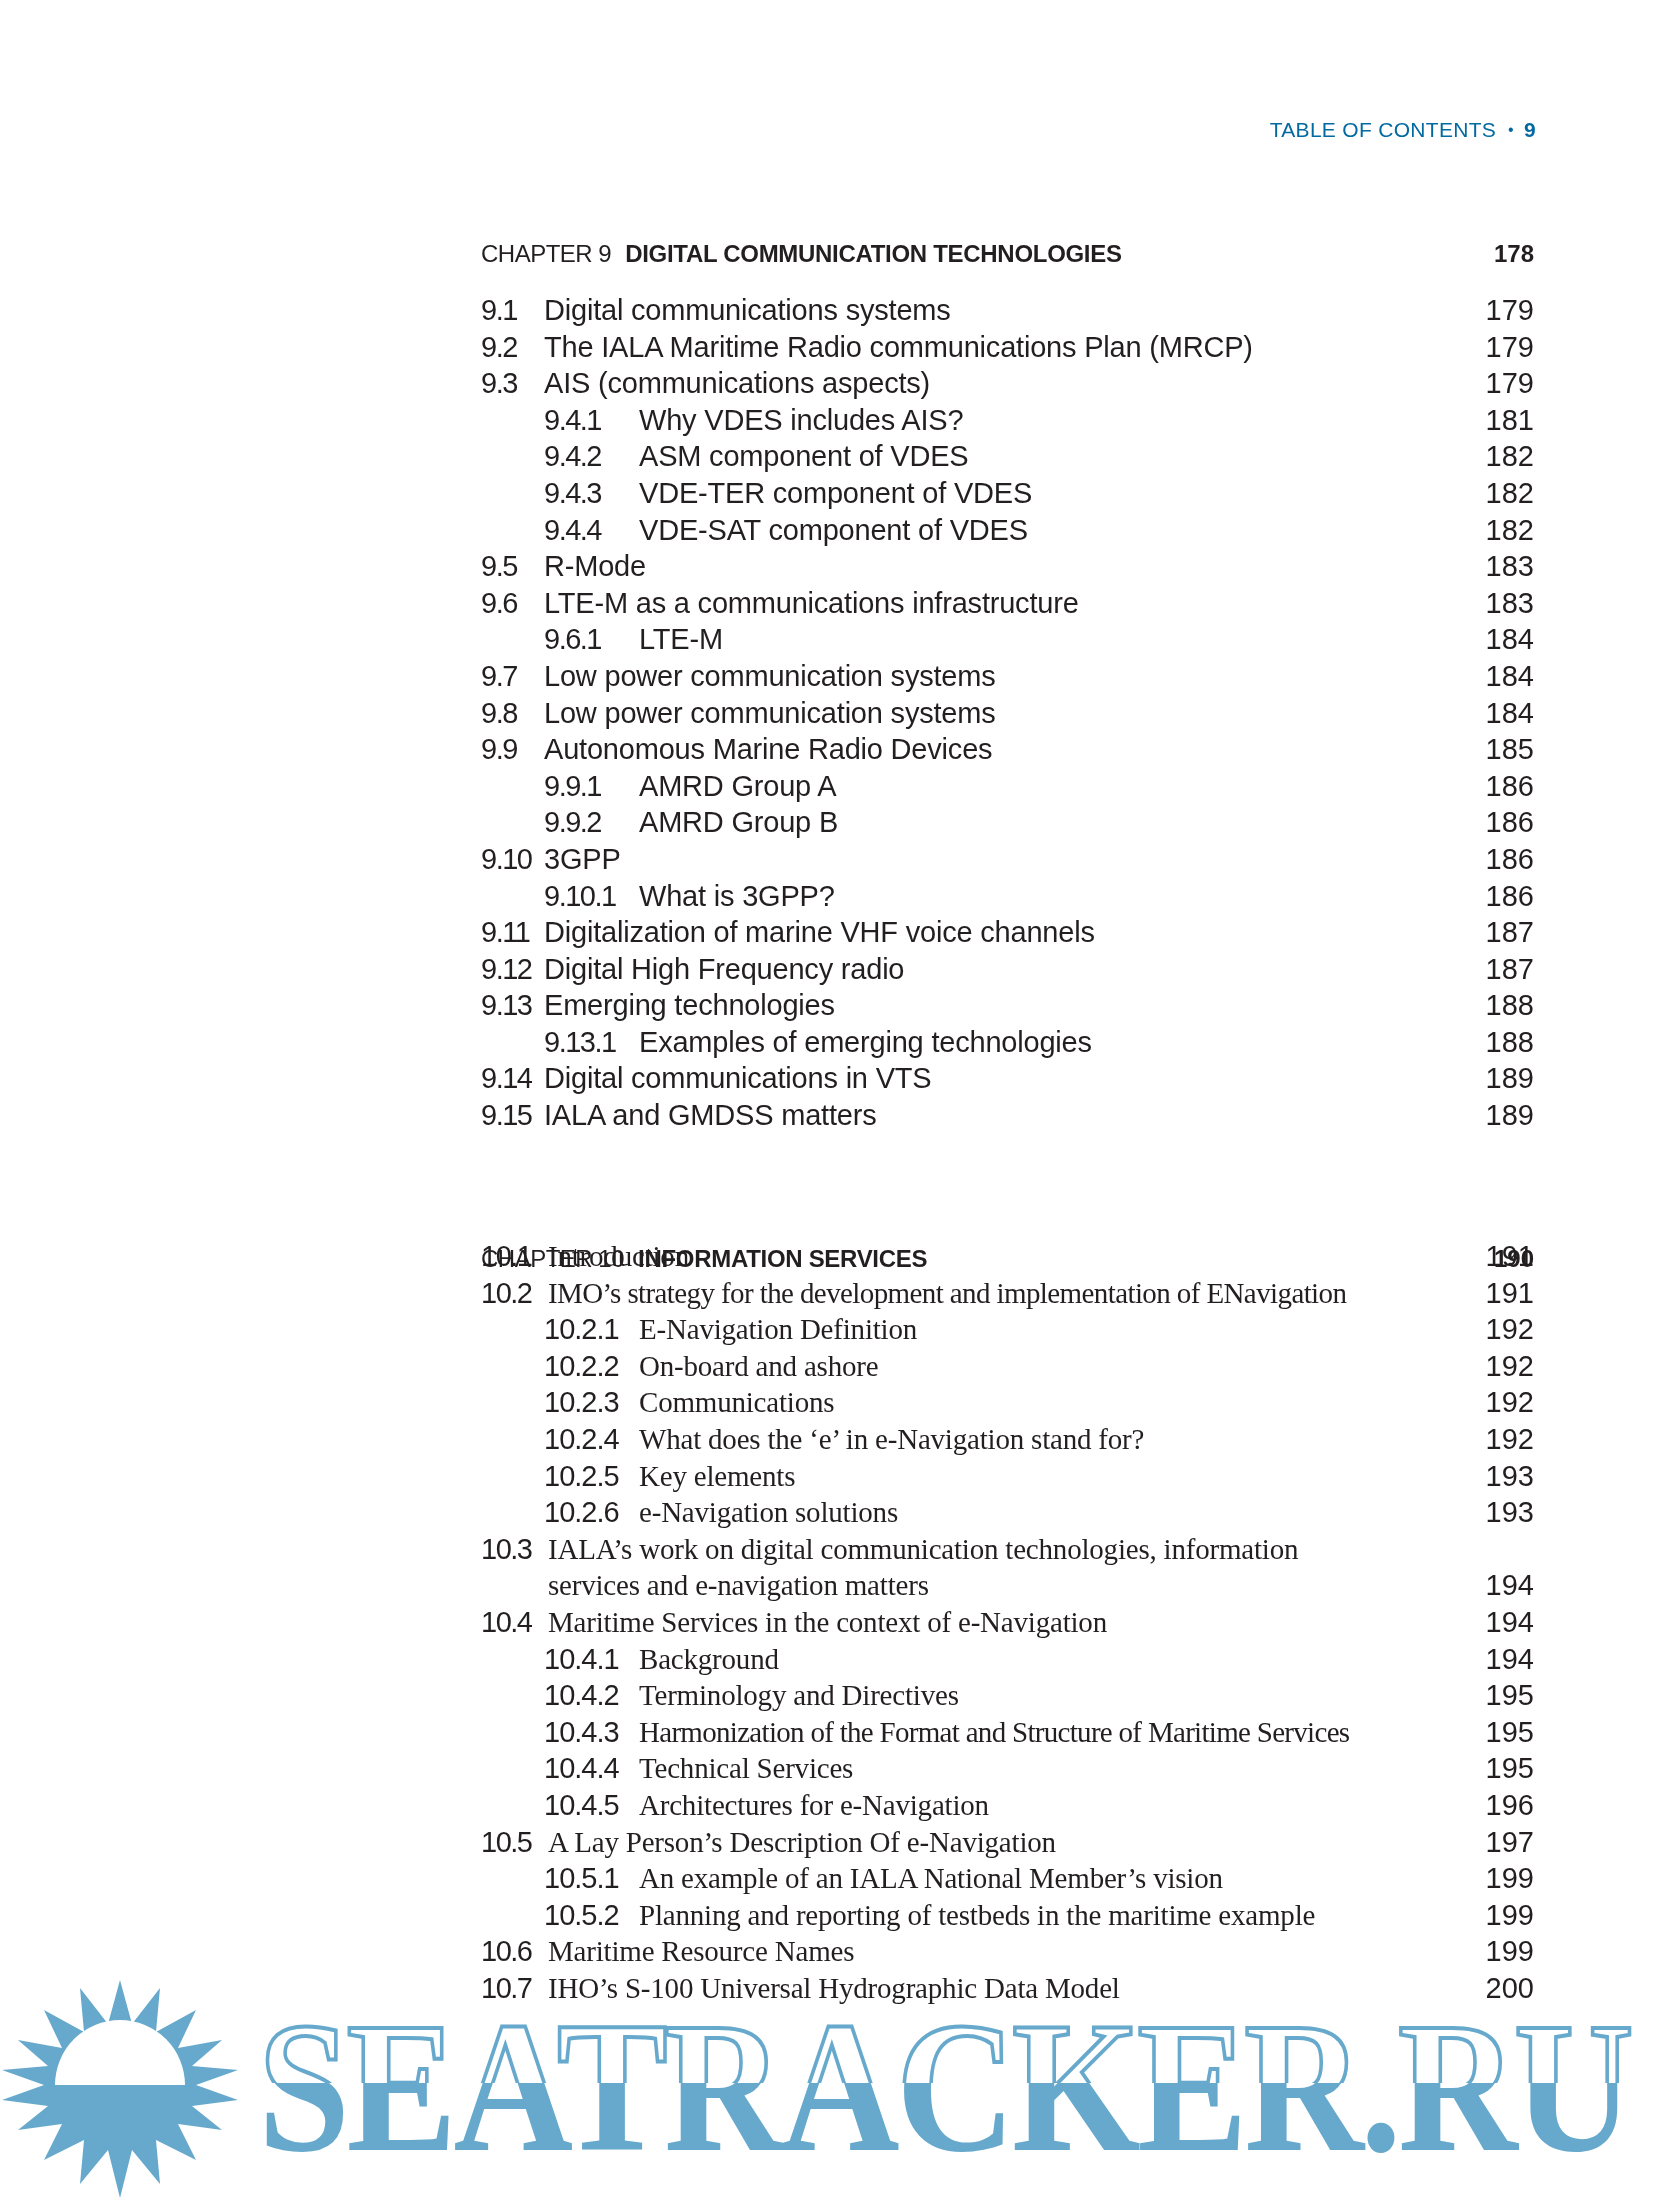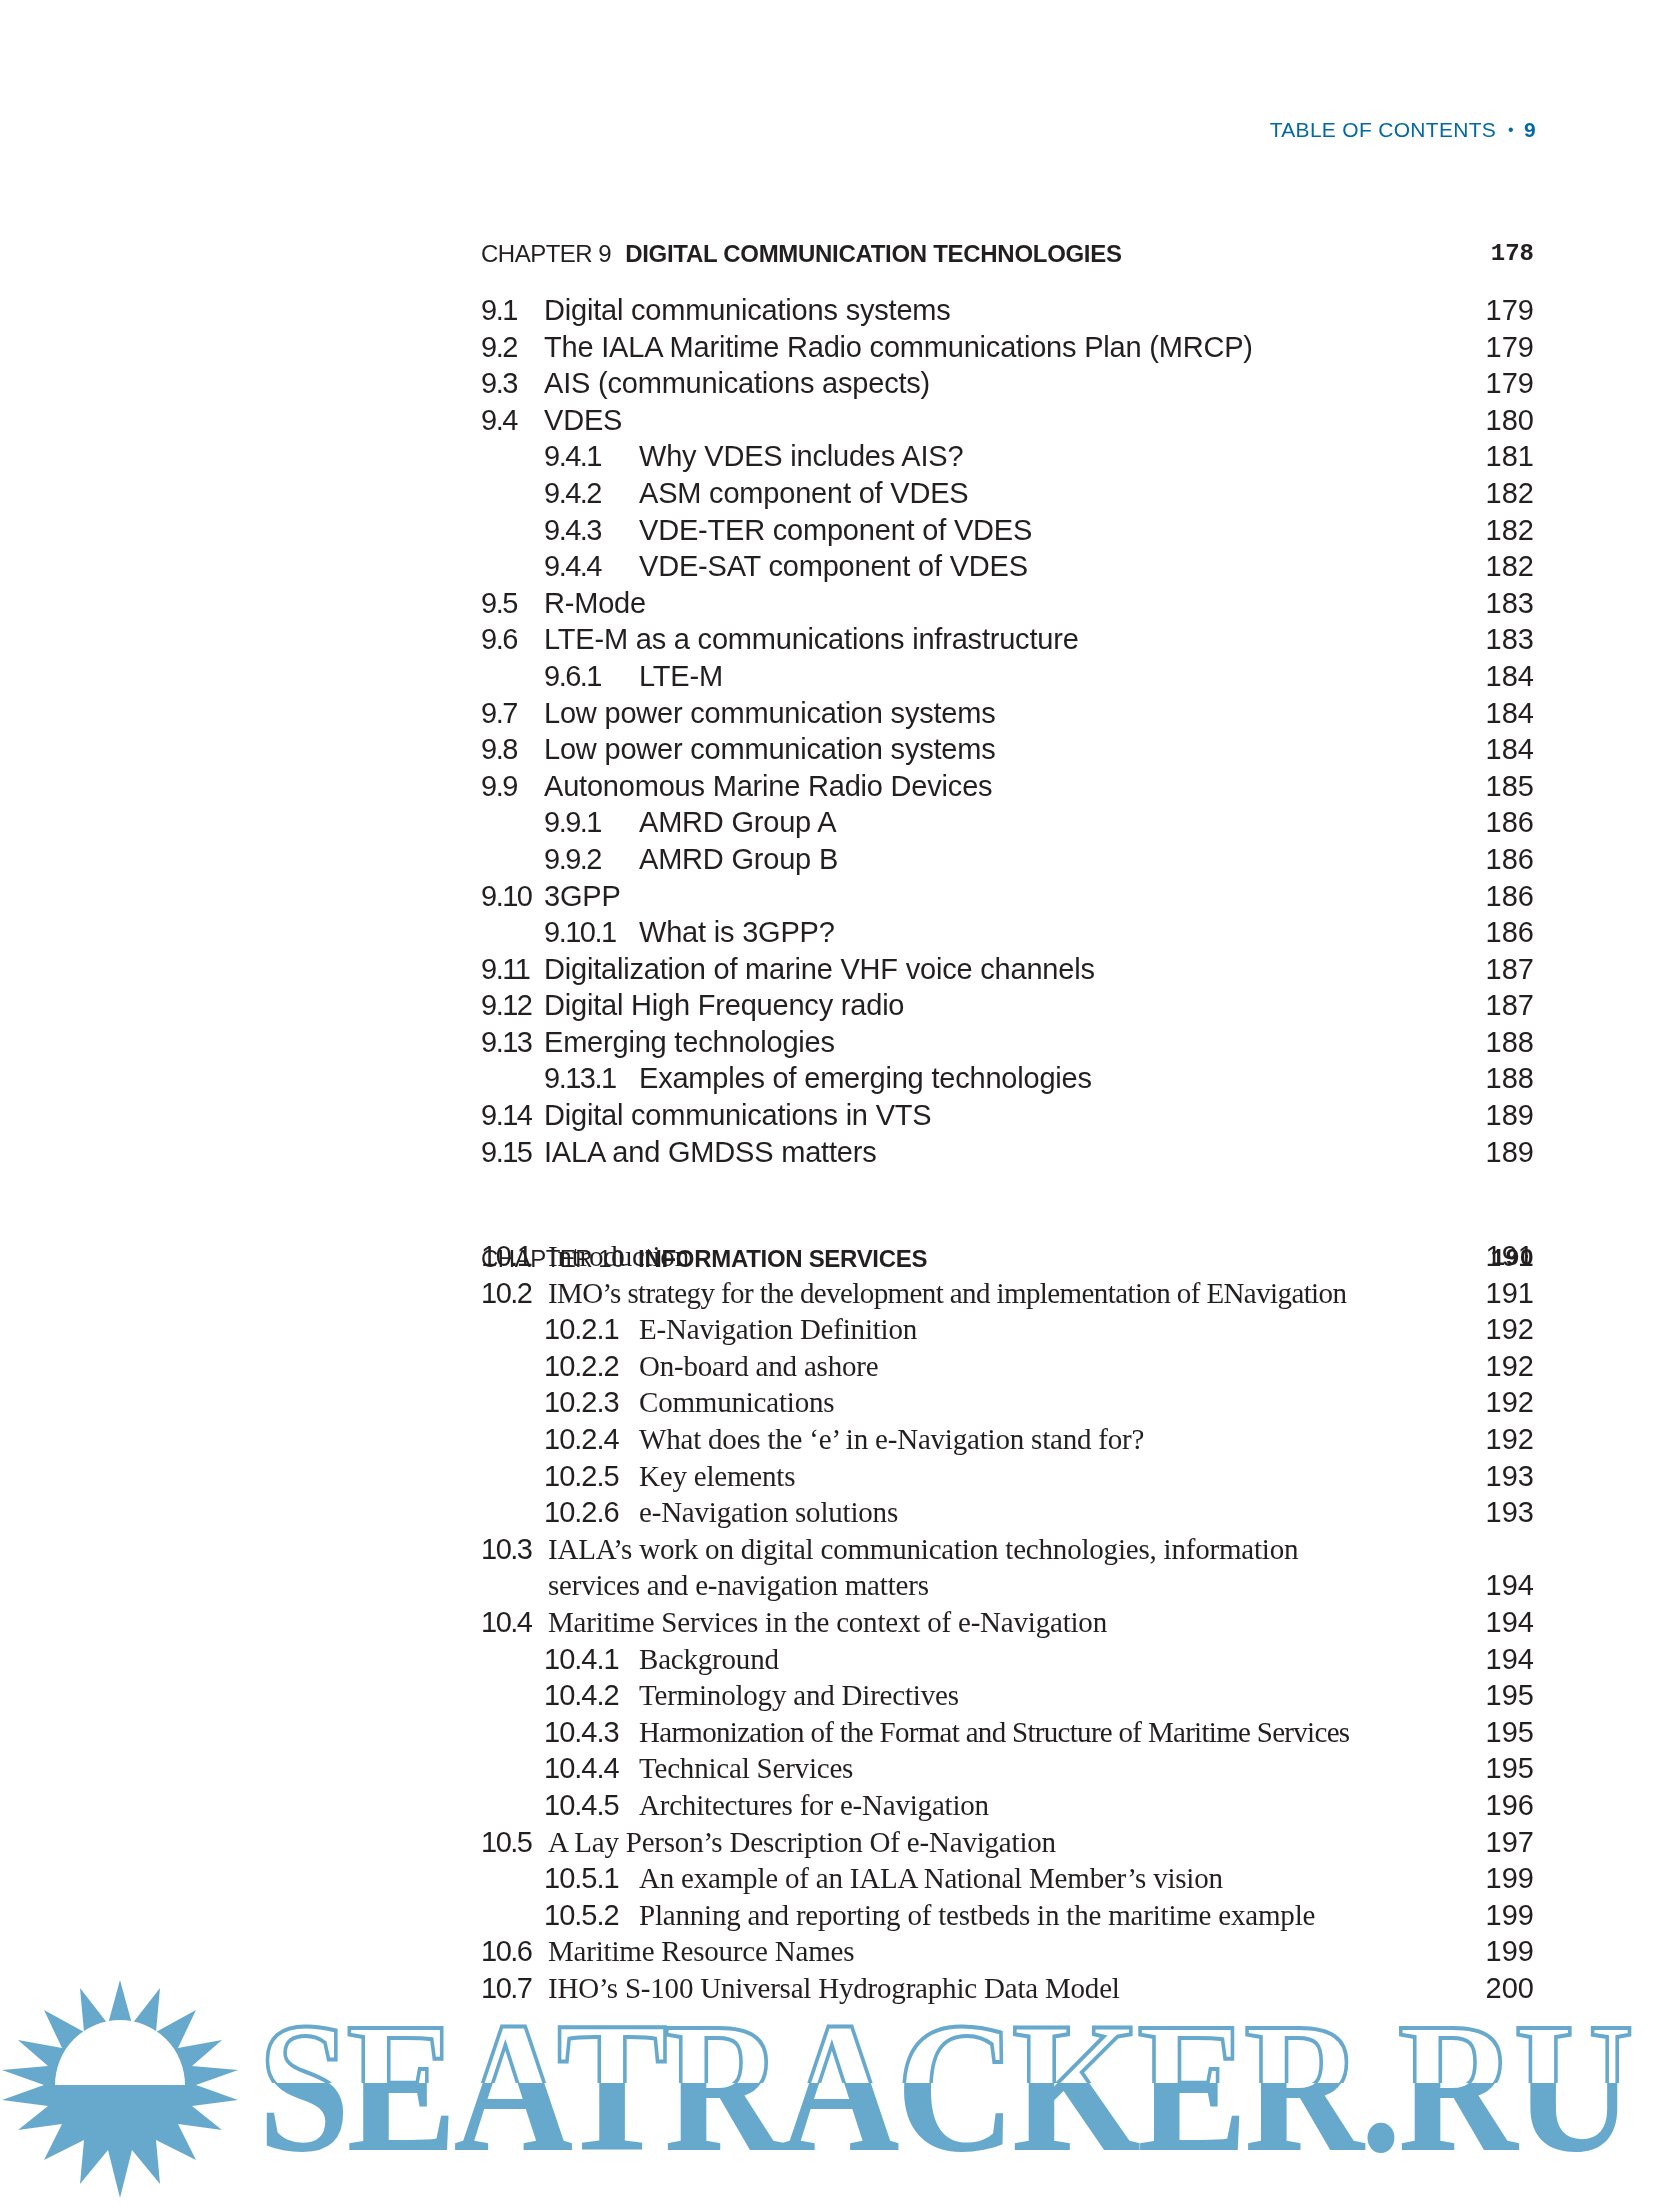--- a/index.html
+++ b/index.html
@@ -6,21 +6,21 @@
   body { width:1654px; height:2205px; position:relative; overflow:hidden;
          font-family:"Liberation Sans", sans-serif; color:#231f20; }
   .page-header { position:absolute; top:118px; right:118px; font-size:21px; letter-spacing:0.3px;
                  color:#0369a1; white-space:nowrap; }
   .page-header .bullet { margin:0 10px 0 12px; font-size:16px; position:relative; top:-2px; }
   .page-header .pnum { font-weight:bold; }
   .toc { position:absolute; left:481px; width:1053px; }
   .chapter-head { position:relative; height:40px; font-size:24px; white-space:nowrap; }
   .chapter-head .label { font-weight:normal; letter-spacing:-0.5px; }
   .chapter-head .title { font-weight:bold; margin-left:14px; letter-spacing:-0.3px; }
-  .chapter-head .page { position:absolute; right:0; top:0; font-weight:bold;font-family:Liberation Mono, monospace; }
+  .chapter-head .page { position:absolute; right:0; top:0; font-weight:bold; }
   .entry { position:relative; height:36.6px; line-height:36.6px; font-size:29px; white-space:nowrap; }
   .entry .num { position:absolute; left:0; letter-spacing:-1.5px; }
   .entry .title { position:absolute; left:63px; letter-spacing:-0.2px; }
   .entry.sub .num { left:63px; }
   .entry.sub .title { left:158px; }
   .entry.ch10 .title { left:67px;font-family:Liberation Serif, serif; }
   .entry.ch10.sub .num { left:63px; letter-spacing:-1px; }
   .entry.ch10.sub .title { left:158px; }
   .entry .page { position:absolute; right:0; }
   .entry.cont .title { left:67px; }
@@ -47,25 +47,20 @@
     </div>
   <div class="entry">
       <span class="num">9.2</span>
       <span class="title">The IALA Maritime Radio communications Plan (MRCP)</span>
       <span class="page">179</span>
     </div>
   <div class="entry">
       <span class="num">9.3</span>
       <span class="title">AIS (communications aspects)</span>
       <span class="page">179</span>
-    </div>
-  <div class="entry">
-      <span class="num">9.4</span>
-      <span class="title">VDES</span>
-      <span class="page">180</span>
     </div>
   <div class="entry sub">
       <span class="num">9.4.1</span>
       <span class="title">Why VDES includes AIS?</span>
       <span class="page">181</span>
     </div>
   <div class="entry sub">
       <span class="num">9.4.2</span>
       <span class="title">ASM component of VDES</span>
       <span class="page">182</span>

